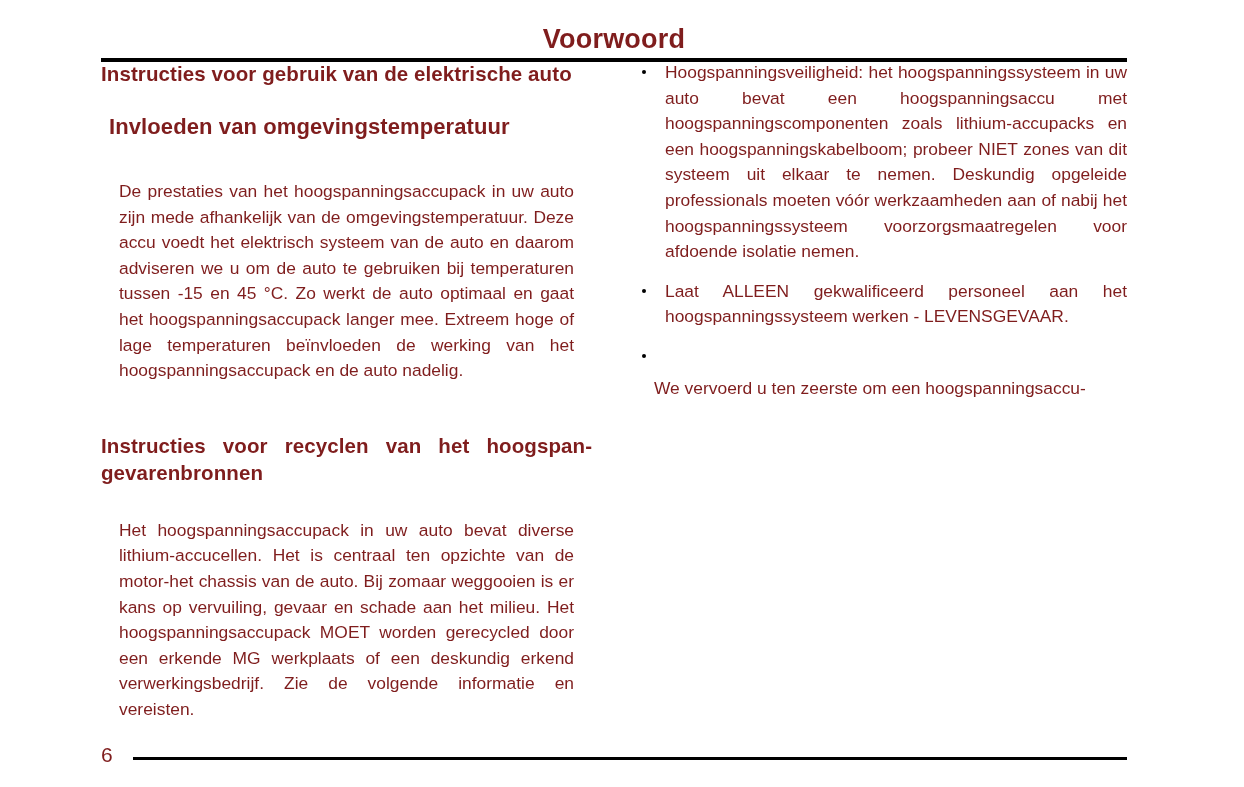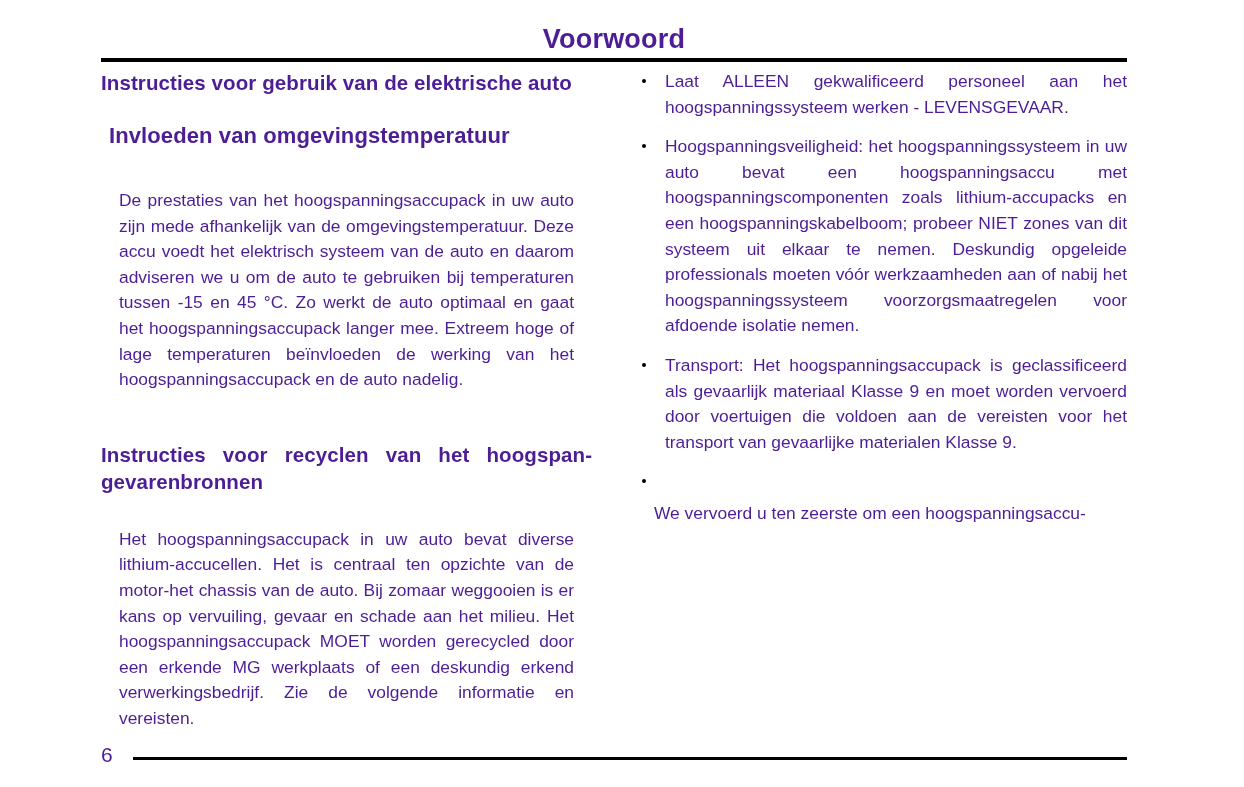--- a/index.html
+++ b/index.html
@@ -6,21 +6,21 @@
     margin: 0;
     padding: 0;
     background: #ffffff;
   }
   .page {
     position: relative;
     width: 1244px;
     height: 787px;
     background: #ffffff;
     font-family: "Liberation Sans", sans-serif;
-    color: #4c1d95;
+    color: #7f1d1d;
     overflow: hidden;
   }
 
   
   .page-header {
     position: absolute;
     left: 101px;
     top: 22px;
     width: 1026px;
     text-align: center;
@@ -37,21 +37,21 @@
     top: 58px;
     width: 1026px;
     height: 4px;
     background: #000000;
   }
 
   
   .columns {
     position: absolute;
     left: 101px;
-    top: 69px;
+    top: 60px;
     width: 1026px;
     height: 650px;
   }
   .col {
     position: absolute;
     top: 0;
     width: 491px;
   }
   .col-left  { left: 0; }
   .col-right { left: 535px; }
@@ -156,29 +156,25 @@
       <div class="gap-lg"></div>
       <h2 class="sec-title">Instructies voor recyclen van het hoogspan­gevarenbronnen</h2>
       <div class="gap-sm"></div>
       <p class="body">Het hoogspanningsaccupack in uw auto bevat diverse lithium-accucellen. Het is centraal ten opzichte van de motor-het chassis van de auto. Bij zomaar weggooien is er kans op vervuiling, gevaar en schade aan het milieu. Het hoogspanningsaccupack MOET worden gerecycled door een erkende MG werkplaats of een deskundig erkend verwerkingsbedrijf. Zie de volgende informatie en vereisten.</p>
     </div>
 
     <div class="col col-right">
       <ul class="bullets">
         <li>
           <span class="bullet-dot"></span>
-          <span>Laat ALLEEN gekwalificeerd personeel aan het hoogspanningssysteem werken - LEVENSGEVAAR.</span>
-        </li>
-        <li>
-          <span class="bullet-dot"></span>
           <span>Hoogspanningsveiligheid: het hoogspanningssysteem in uw auto bevat een hoogspanningsaccu met hoogspanningscomponenten zoals lithium-accupacks en een hoogspanningskabelboom; probeer NIET zones van dit systeem uit elkaar te nemen. Deskundig opgeleide professionals moeten vóór werkzaamheden aan of nabij het hoogspanningssysteem voorzorgsmaatregelen voor afdoende isolatie nemen.</span>
         </li>
         <li>
           <span class="bullet-dot"></span>
-          <span>Transport: Het hoogspanningsaccupack is geclassificeerd als gevaarlijk materiaal Klasse 9 en moet worden vervoerd door voertuigen die voldoen aan de vereisten voor het transport van gevaarlijke materialen Klasse 9.</span>
+          <span>Laat ALLEEN gekwalificeerd personeel aan het hoogspanningssysteem werken - LEVENSGEVAAR.</span>
         </li>
         <li>
           <span class="bullet-dot"></span>
         </li>
       </ul>
       <div class="gap-sm"></div>
       <p class="body">We vervoerd u ten zeerste om een hoogspanningsaccu-</p>
     </div>
 
   </div>

